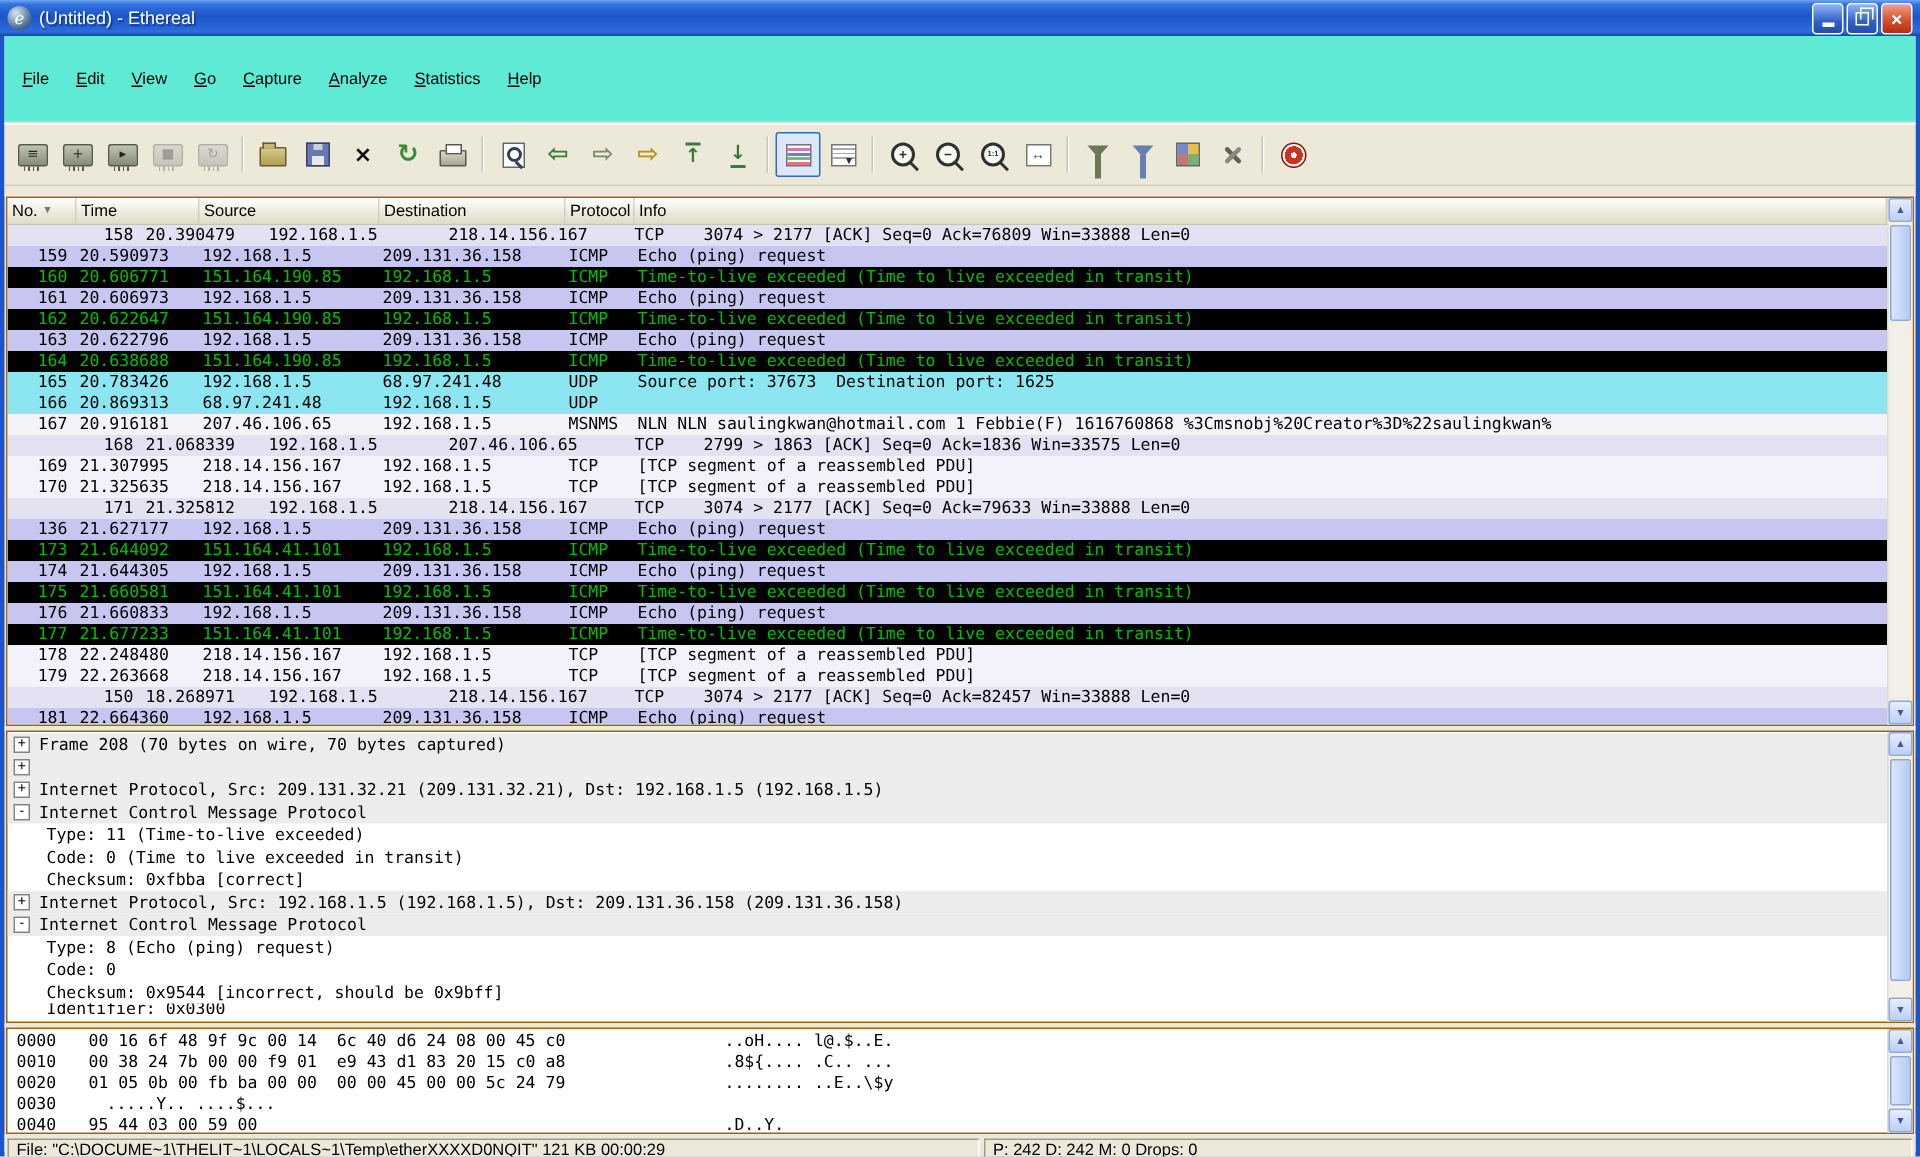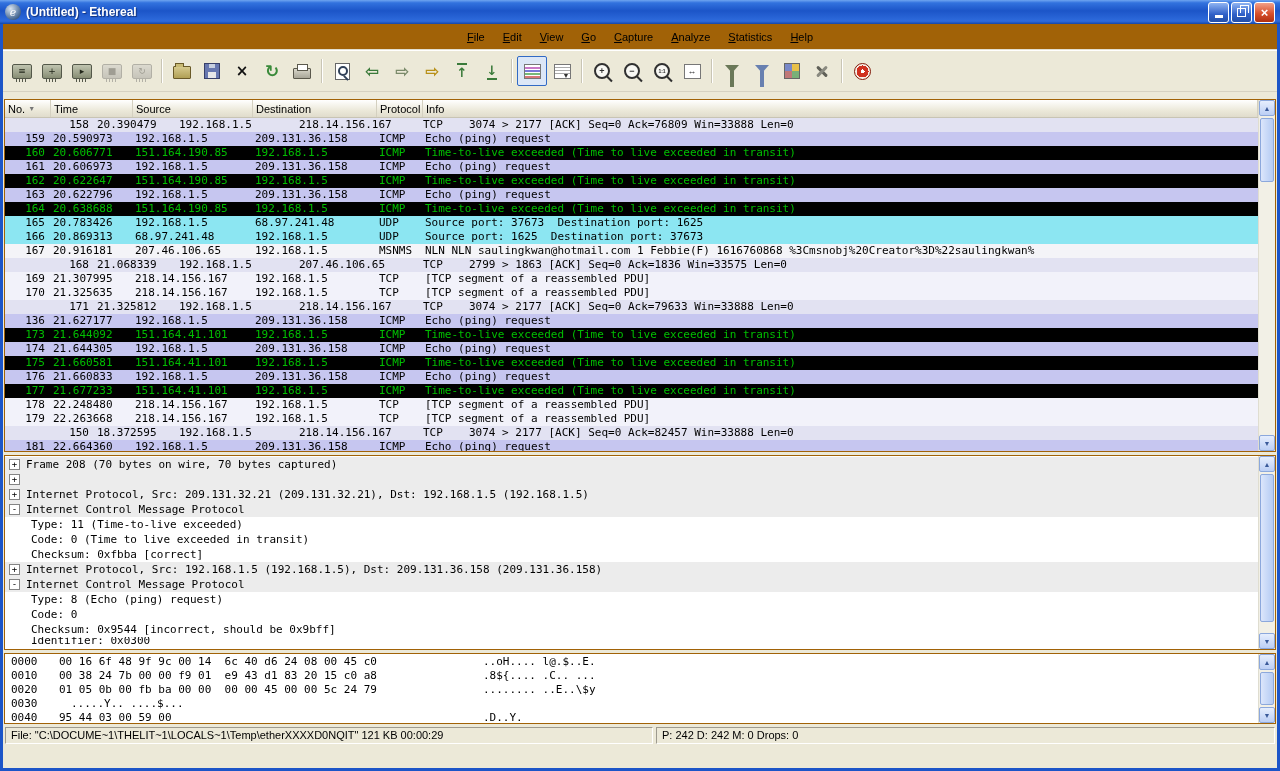--- a/index.html
+++ b/index.html
@@ -5,30 +5,30 @@
   html,body{margin:0;padding:0;background:#fff;}
   body{width:1280px;height:771px;font-family:"Liberation Sans",sans-serif;font-size:11px;color:#000;overflow:hidden;}
   .window{width:1280px;height:771px;display:flex;flex-direction:column;box-sizing:border-box;
           border-left:3px solid #1C55C8;border-right:3px solid #1C55C8;border-bottom:3px solid #1C55C8;background:#ECE9D8;}
   
   .titlebar{height:24px;flex:0 0 24px;margin:0 -3px;display:flex;align-items:center;padding:0 5px;
             background:linear-gradient(180deg,#6FA5F0 0%,#3272DE 12%,#1C55C8 45%,#2E6BDC 88%,#1546A8 100%);}
   .logo{width:16px;height:16px;border-radius:50%;flex:0 0 16px;margin-right:5px;
         background:radial-gradient(circle at 35% 30%,#D8E4F0,#5878A0 60%,#1E3650);
         display:flex;align-items:center;justify-content:center;color:#fff;font-size:11px;font-style:italic;font-family:"DejaVu Serif",serif;}
-  .title-text{color:#fff;font-weight:bold;font-size:12px;text-shadow:1px 1px 1px #10307A;flex:1;}
+  .title-text{color:#fff;font-weight:normal;font-size:12px;text-shadow:1px 1px 1px #10307A;flex:1;}
   .cap{width:21px;height:21px;margin-left:2px;border:1px solid #fff;border-radius:3px;display:flex;align-items:center;justify-content:center;box-sizing:border-box;}
   .cap.b-min,.cap.b-res{background:linear-gradient(#8FB4F2,#3060C8 60%,#234FA8);}
   .cap.b-close{background:linear-gradient(#F2A088,#D8502C 55%,#B03010);}
   .i-min{width:8px;height:9px;border-bottom:3px solid #fff;}
   .i-res{position:relative;width:7px;height:7px;border:1px solid #fff;}
   .i-res::before{content:'';position:absolute;top:-4px;left:2px;width:7px;height:7px;border:1px solid #fff;border-bottom:none;}
   .i-close{color:#fff;font-weight:bold;font-size:13px;line-height:13px;}
   
-  .menubar{height:25px;flex:0 0 25px;display:flex;align-items:center;padding:0 3px;background:#a16207;border-bottom:1px solid #E2DFD0;justify-content:center;}
+  .menubar{height:25px;flex:0 0 25px;display:flex;align-items:center;padding:16px 3px;background:#5eead4;border-bottom:1px solid #E2DFD0;}
   .menu-item{padding:3px 9px;cursor:default;}
   u{text-decoration:underline;}
   
   .toolbar{height:40px;flex:0 0 40px;display:flex;align-items:center;padding:0 4px;background:#ECE9D8;border-top:1px solid #FFF;border-bottom:1px solid #D6D2C2;}
   .tool{width:30px;height:30px;display:flex;align-items:center;justify-content:center;border:1px solid transparent;border-radius:2px;box-sizing:border-box;}
   .tool.pressed{border:1px solid #316AC5;background:#DCE7F7;}
   .tool.disabled{opacity:.38;filter:grayscale(1);}
   .tsep{width:1px;height:24px;background:#C9C5B5;border-right:1px solid #FFF;margin:0 4px;flex:0 0 1px;}
   
   .nic{width:18px;height:13px;background:linear-gradient(#C0C4B0,#878D74);border:1px solid #54584A;border-radius:2px;position:relative;display:flex;align-items:center;justify-content:center;font-size:9px;line-height:9px;color:#22261A;}
@@ -348,21 +348,20 @@
     <span class="pcell c-dst">68.97.241.48</span>
     <span class="pcell c-proto">UDP</span>
     <span class="pcell c-info">Source port: 37673  Destination port: 1625</span>
   </div>
           <div class="prow r-udp">
     <span class="pcell c-no">166</span>
     <span class="pcell c-time">20.869313</span>
     <span class="pcell c-src">68.97.241.48</span>
     <span class="pcell c-dst">192.168.1.5</span>
     <span class="pcell c-proto">UDP</span>
-    <span class="pcell c-info">Source port: 1625  Destination port: 37673</span>
   </div>
           <div class="prow r-msn">
     <span class="pcell c-no">167</span>
     <span class="pcell c-time">20.916181</span>
     <span class="pcell c-src">207.46.106.65</span>
     <span class="pcell c-dst">192.168.1.5</span>
     <span class="pcell c-proto">MSNMS</span>
     <span class="pcell c-info">NLN NLN saulingkwan@hotmail.com 1 Febbie(F) 1616760868 %3Cmsnobj%20Creator%3D%22saulingkwan%</span>
   </div>
           <div class="prow r-tcp">
@@ -456,21 +455,21 @@
           <div class="prow r-seg">
     <span class="pcell c-no">179</span>
     <span class="pcell c-time">22.263668</span>
     <span class="pcell c-src">218.14.156.167</span>
     <span class="pcell c-dst">192.168.1.5</span>
     <span class="pcell c-proto">TCP</span>
     <span class="pcell c-info">[TCP segment of a reassembled PDU]</span>
   </div>
           <div class="prow r-tcp">
     <span class="pcell c-no">150</span>
-    <span class="pcell c-time">18.372595</span>
+    <span class="pcell c-time">18.268971</span>
     <span class="pcell c-src">192.168.1.5</span>
     <span class="pcell c-dst">218.14.156.167</span>
     <span class="pcell c-proto">TCP</span>
     <span class="pcell c-info">3074 &gt; 2177 [ACK] Seq=0 Ack=82457 Win=33888 Len=0</span>
   </div>
           <div class="prow r-icmp">
     <span class="pcell c-no">181</span>
     <span class="pcell c-time">22.664360</span>
     <span class="pcell c-src">192.168.1.5</span>
     <span class="pcell c-dst">209.131.36.158</span>

